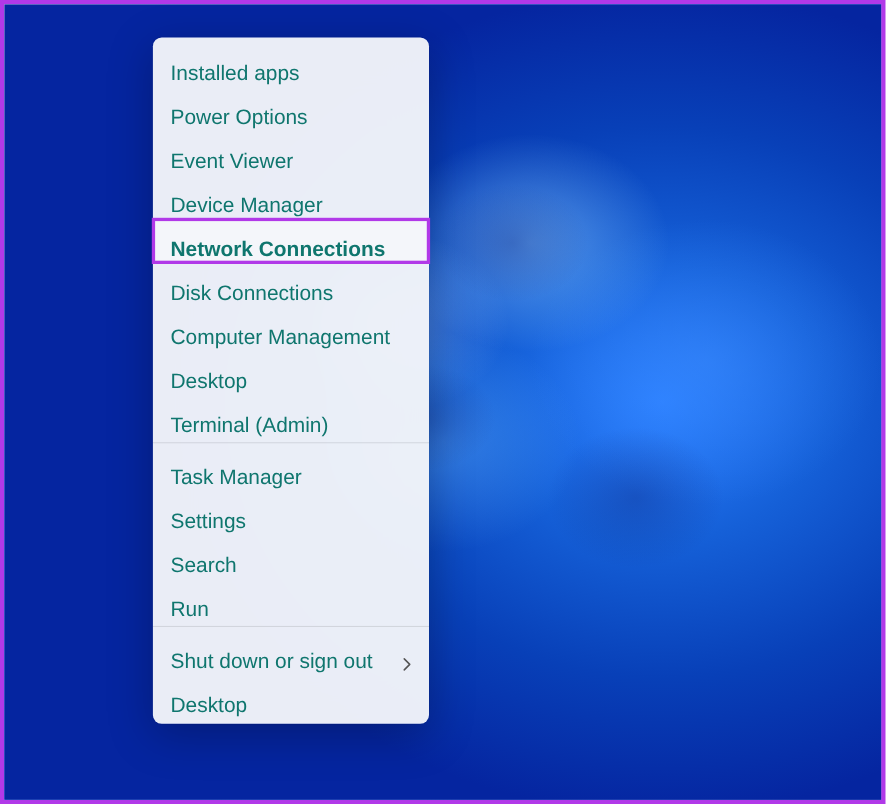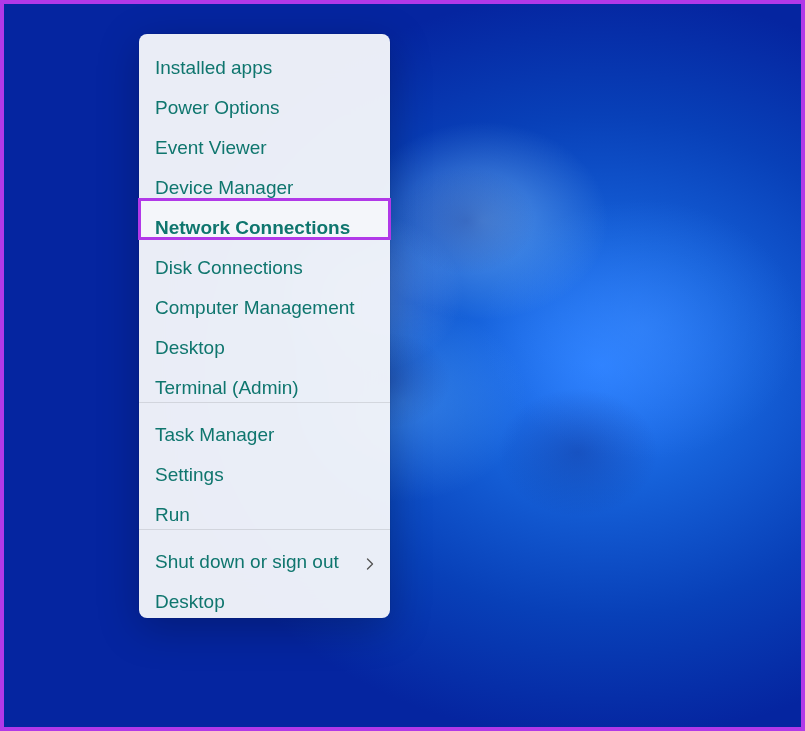--- a/index.html
+++ b/index.html
@@ -119,20 +119,23 @@
 
   <div class="separator"></div>
 
   <div class="menu-item">
     <span>Task Manager</span>
   </div>
   <div class="menu-item">
     <span>Settings</span>
   </div>
   <div class="menu-item">
+    <span>Search</span>
+  </div>
+  <div class="menu-item">
     <span>Run</span>
   </div>
 
   <div class="separator"></div>
 
   <div class="menu-item">
     <span>Shut down or sign out</span>
     <span class="chevron">
       <svg width="8" height="12" viewBox="0 0 8 12" fill="none">
         <path d="M1.5 1 L6.5 6 L1.5 11" stroke="#555" stroke-width="1.4" stroke-linecap="round" stroke-linejoin="round"></path>

